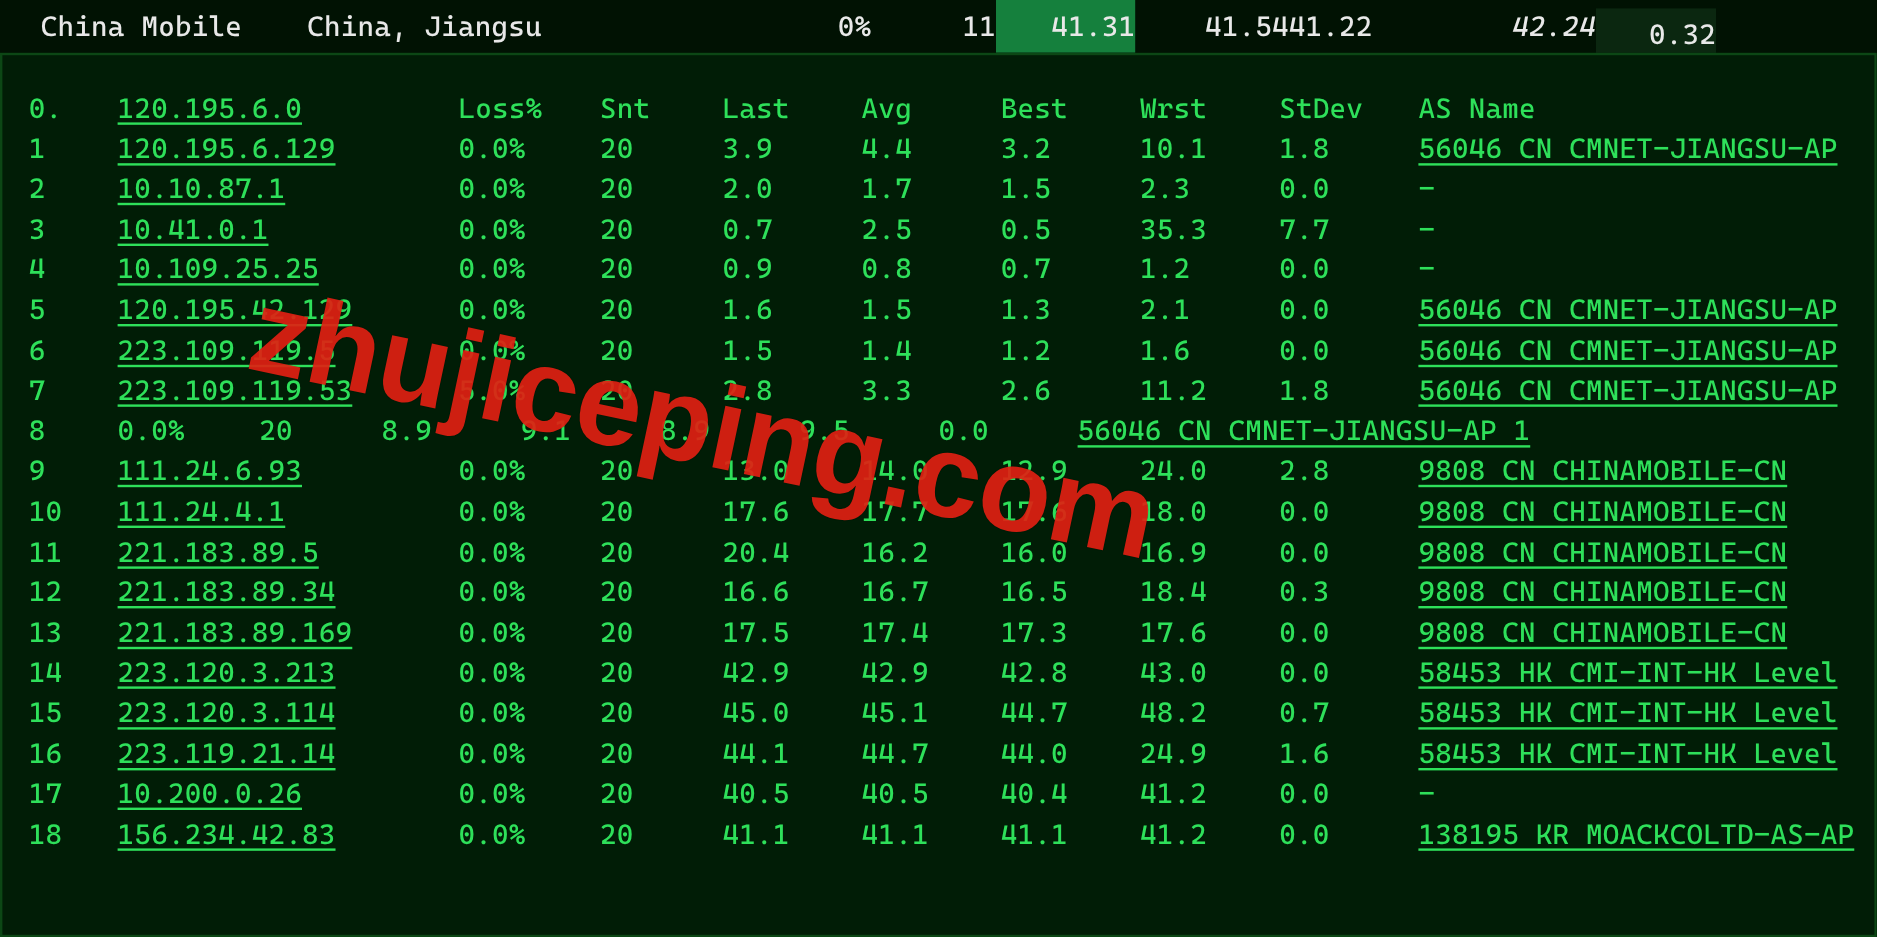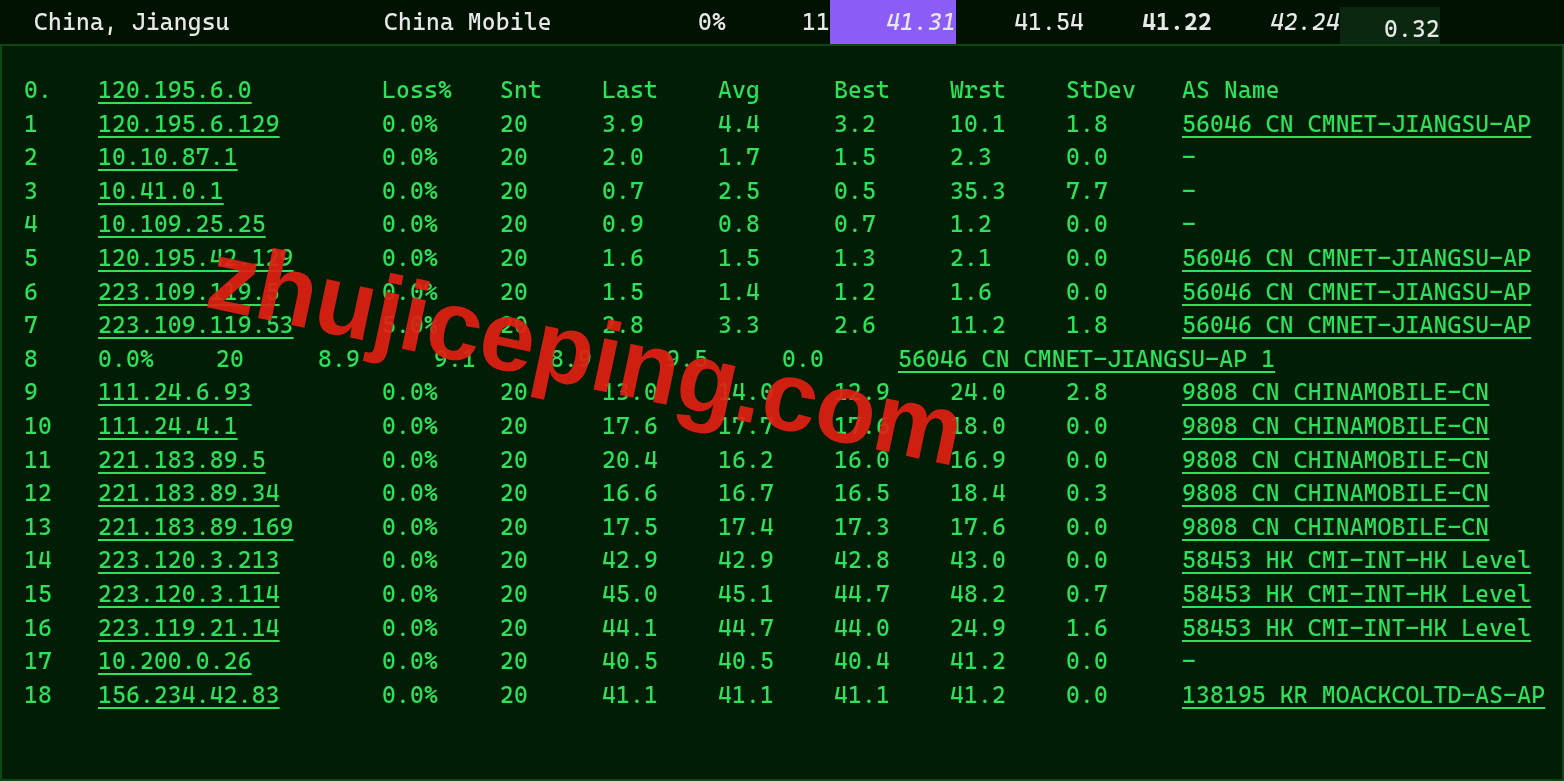--- a/index.html
+++ b/index.html
@@ -24,23 +24,23 @@
     align-items: center;
     padding-left: 34px;
   }
   .topbar .cell {
     color: #e8e8e8;
   }
   .topbar .cell.location { width: 350px; }
   .topbar .cell.isp { width: 222px; }
   .topbar .cell.loss { width: 120px; text-align: right; }
   .topbar .cell.snt { width: 104px; text-align: right; }
-  .topbar .col-last { width: 126px; text-align: right; background:#8b5cf6; height:44px; line-height:44px;font-style:italic;}
+  .topbar .col-last { width: 116px; text-align: right; background:#15803d; height:44px; line-height:44px;}
   .topbar .col-avg  { width: 128px; text-align: right; }
-  .topbar .col-best { width: 128px; text-align: right; font-weight: bold; }
+  .topbar .col-best { width: 128px; text-align: left; }
   .topbar .col-wrst { width: 128px; text-align: right; font-style: italic; }
   .topbar .col-std  { width: 100px; text-align: right; background:#0b2710; height:44px; line-height:44px;margin-top:14px;}
   .panel {
     position: absolute;
     left: 0;
     top: 44px;
     box-sizing: border-box;
     width: 1564px;
     height: 737px;
     background: #011d06;
@@ -78,22 +78,22 @@
     opacity: 0.92;
     pointer-events: none;
     user-select: none;
     text-shadow: 0 0 1px rgba(0,0,0,0.4);
   }
 </style>
 </head>
 <body>
 
 <div class="topbar">
+  <span class="cell isp">China Mobile</span>
   <span class="cell location">China, Jiangsu</span>
-  <span class="cell isp">China Mobile</span>
   <span class="cell loss">0%</span>
   <span class="cell snt">11</span>
   <span class="cell col-last">41.31</span>
   <span class="cell col-avg">41.54</span>
   <span class="cell col-best">41.22</span>
   <span class="cell col-wrst">42.24</span>
   <span class="cell col-std">0.32</span>
 </div>
 
 <div class="panel">

